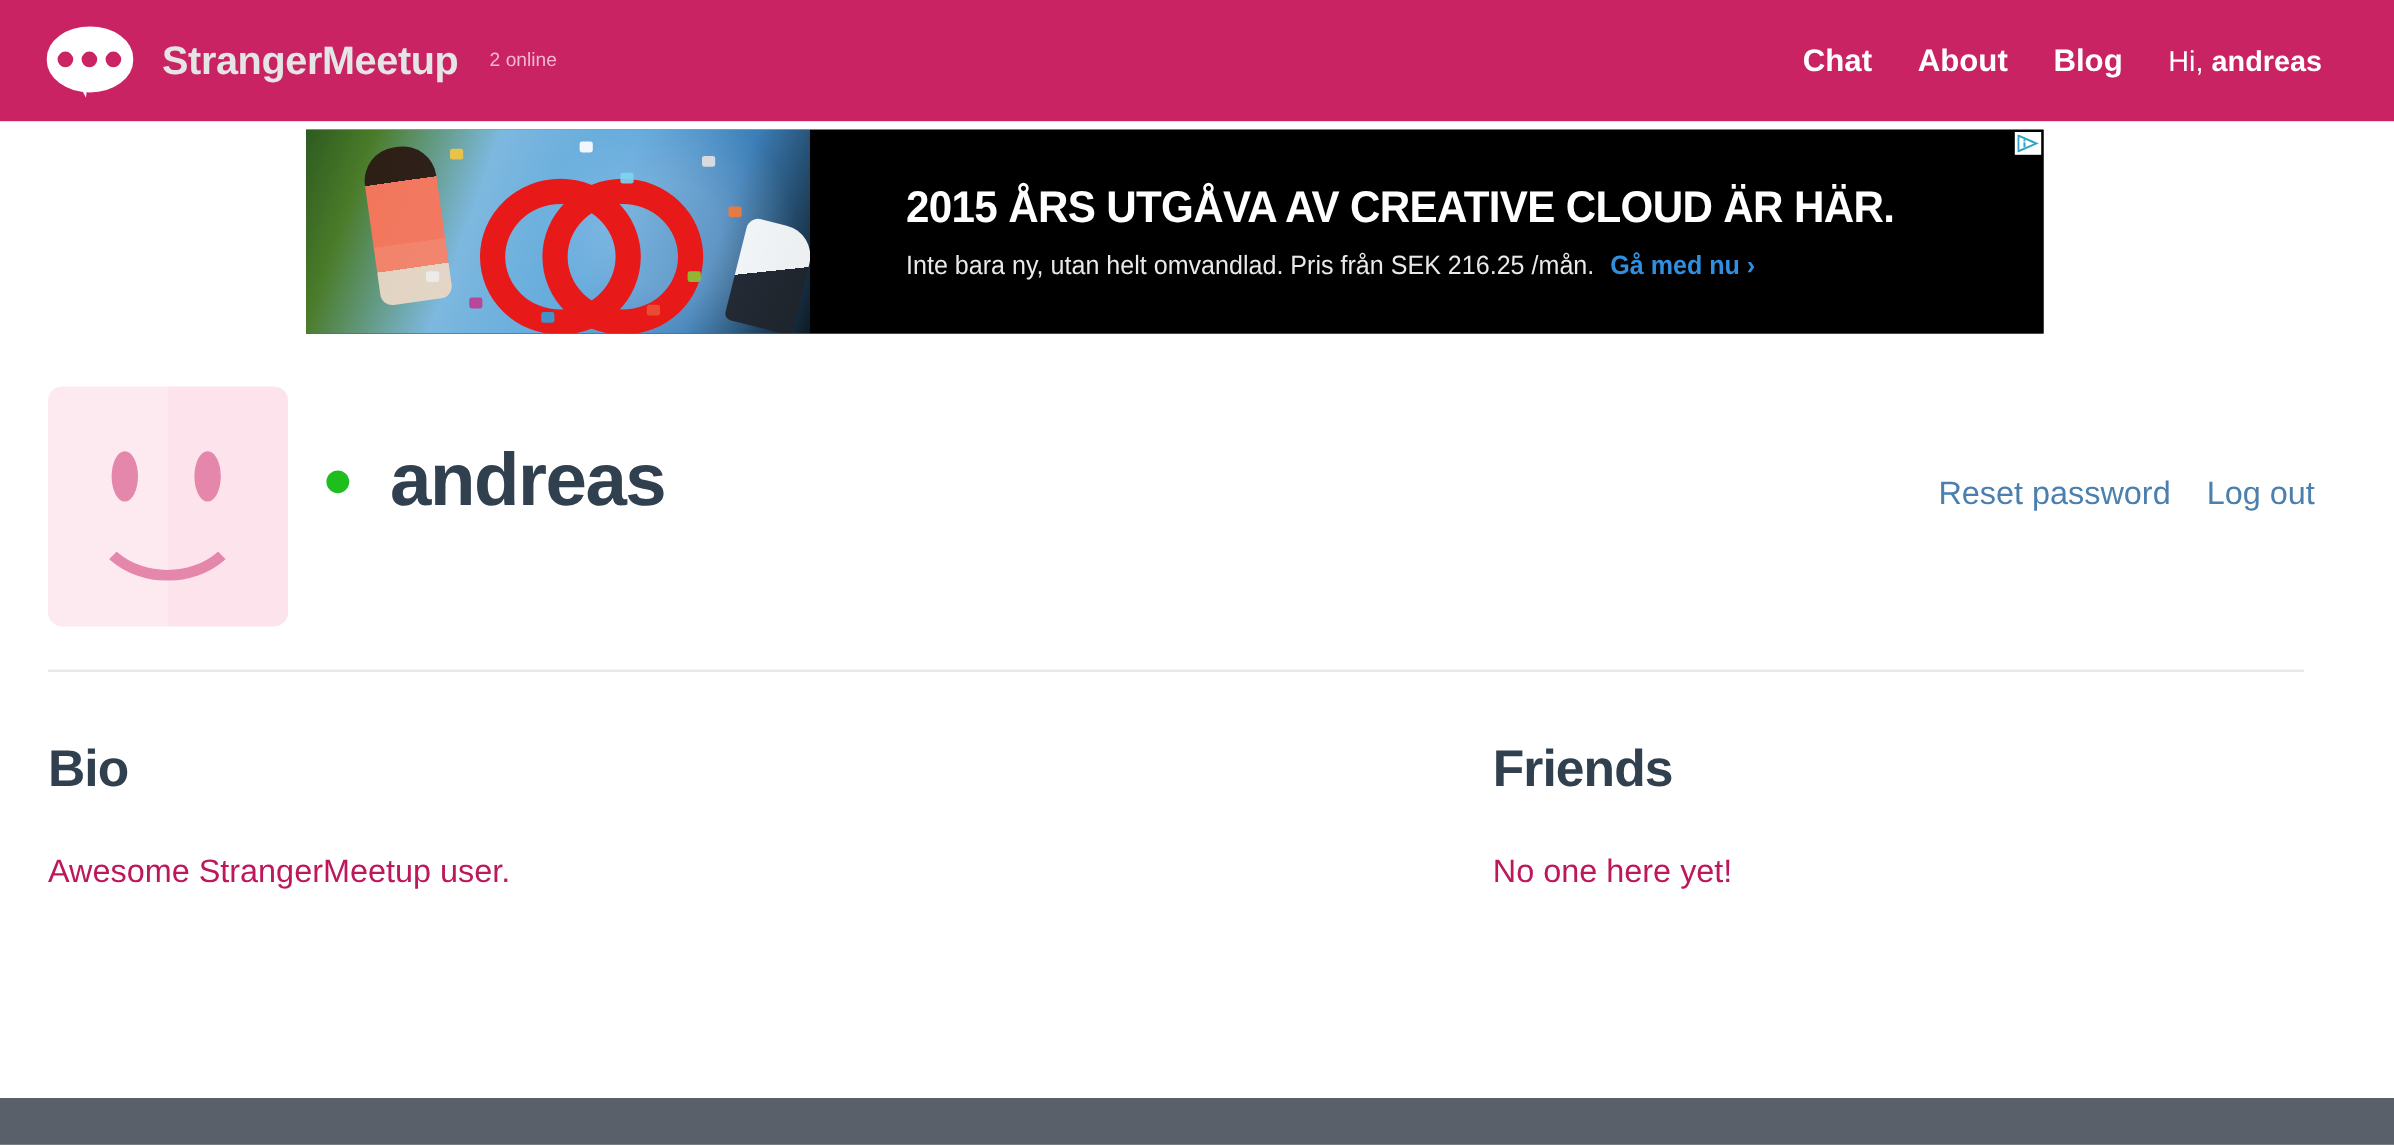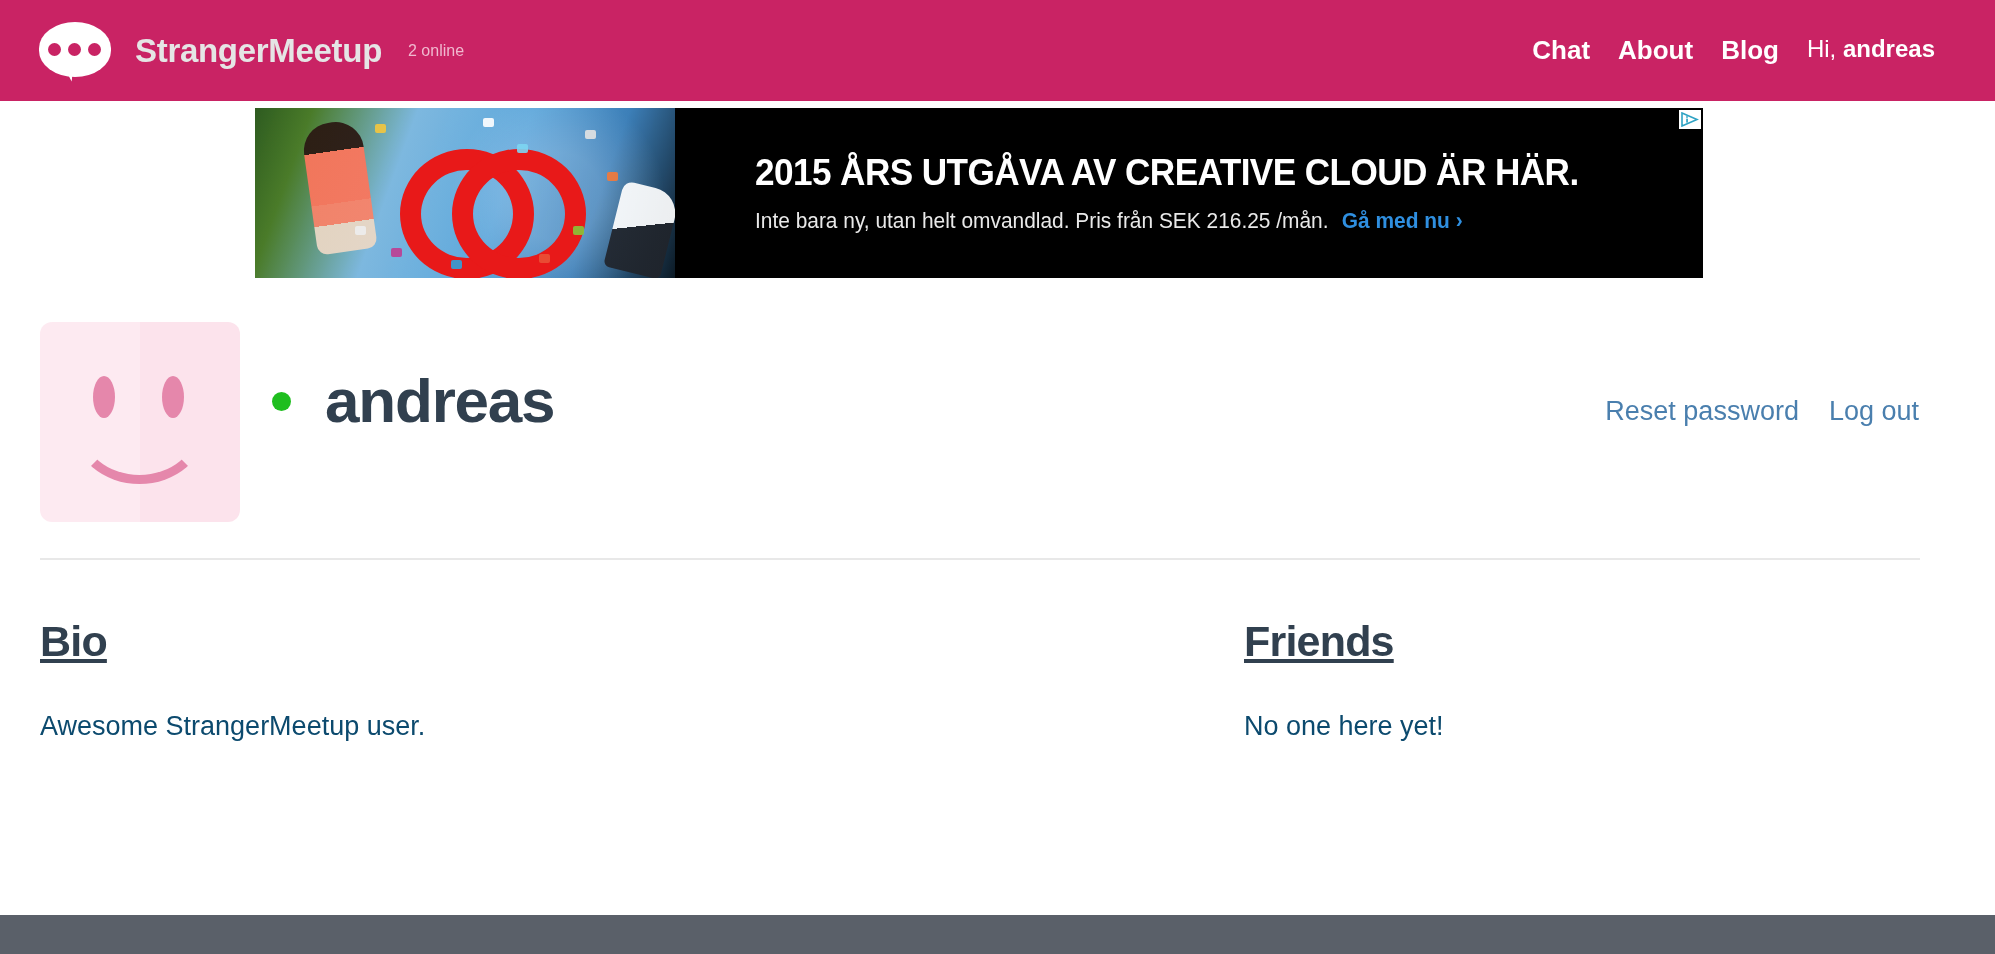--- a/index.html
+++ b/index.html
@@ -81,22 +81,22 @@
     color: #f0b9cf;
     font-size: 16px;
     margin-left: 26px;
     white-space: nowrap;
   }
 
   .main-nav {
     margin-left: auto;
     margin-right: 60px;
     display: flex;
-    align-items: flex-start;
-    gap: 28px;
+    align-items: flex-end;
+    gap: 38px;
   }
   .nav-link {
     color: #ffffff;
     font-size: 26px;
     font-weight: bold;
     text-decoration: none;
     white-space: nowrap;
   }
   .nav-greeting {
     color: #ffffff;
@@ -298,21 +298,21 @@
     margin-left: 34px;
     color: #31404f;
     font-size: 62px;
     font-weight: bold;
     letter-spacing: -1.2px;
     line-height: 1;
   }
 
   .account-links {
     position: absolute;
-    right: 76px; top: 74px;
+    right: 66px; top: 74px;
     display: flex;
     align-items: center;
     gap: 30px;
     margin-left: 12px;
   }
   .account-link {
     color: #4a7fae;
     font-size: 27px;
     text-decoration: none;
     white-space: nowrap;
@@ -339,25 +339,24 @@
   }
   .col-bio     { left: 40px;   width: 1080px; }
   .col-friends { left: 1208px; width: 760px; margin-left: 36px; }
 
   .section-title {
     color: #31404f;
     font-size: 43px;
     font-weight: bold;
     letter-spacing: -0.8px;
     line-height: 1;
-    text-decoration: underline;
   }
   .section-text {
     margin-top: 47px;
-    color: #0c4a6e;
+    color: #be185d;
     font-size: 27px;
     line-height: 1.2;
   }
 
   .btn-primary {
     margin-top: 36px;
     display: inline-block;
     background: #2e80b9;
     color: #ffffff;
     font-size: 24px;

